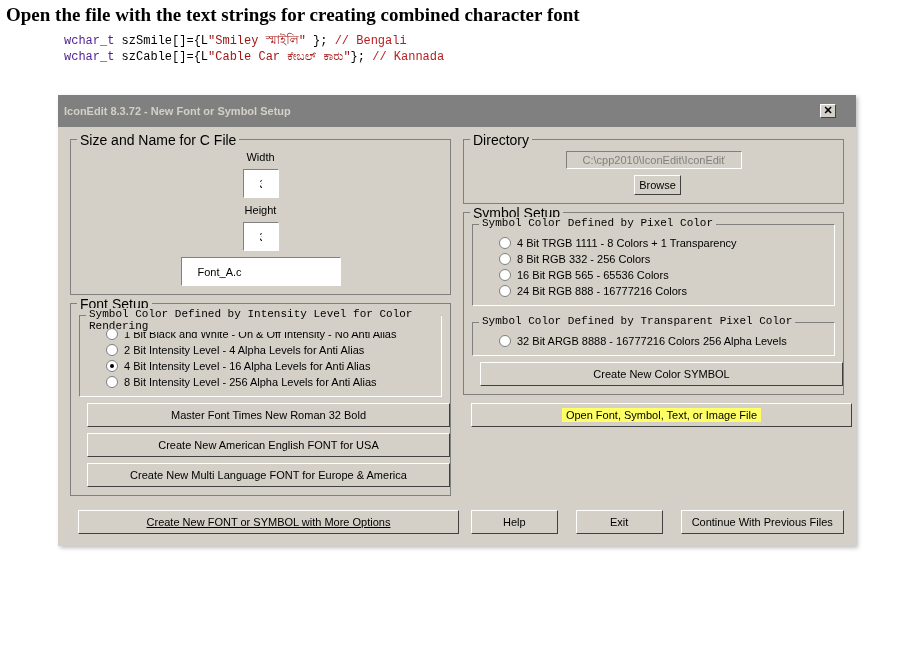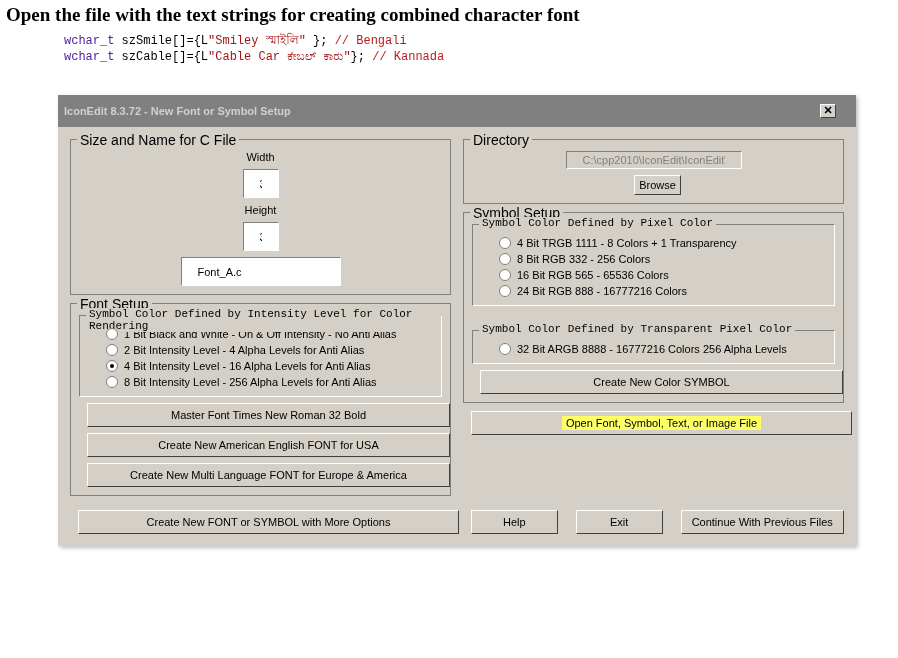--- a/index.html
+++ b/index.html
@@ -139,21 +139,21 @@
     text-align:center;
     padding:5px 4px;
     font-size:11px;
     margin-top:6px;
     margin-left:8px;
   }
   .btn.small{ padding:3px 4px; width:auto; display:inline-block; }
   .highlight { background: #ffff66; padding:1px 4px; }
 
   .bottom-row{ display:flex; gap:12px; margin-top:6px; }
-  .bottom-row .col-left{flex:1;}
+  .bottom-row .col-left{flex:1;text-decoration:underline;}
   .bottom-row .col-right{flex:1; display:flex; gap:10px;}
   .bottom-row .btn{margin-top:0;}
 
   .progress-wrap{
     margin: 150px 0 0 6px;
     width: 180px; height: 16px;
     border:1px solid #000;
     background:#fff;
     display:flex;
   }
@@ -243,21 +243,21 @@
               </div>
             <div class="radio-row">
                 <span class="radio"></span>
                 <span>16 Bit RGB 565 - 65536 Colors</span>
               </div>
             <div class="radio-row">
                 <span class="radio"></span>
                 <span>24 Bit RGB 888 - 16777216 Colors</span>
               </div>
           </div>
-          <div class="gb-inner" style="margin-top:24px">
+          <div class="gb-inner" style="margin-top:16px">
             <span class="legend">Symbol Color Defined by Transparent Pixel Color</span>
             <div class="radio-row">
                 <span class="radio"></span>
                 <span>32 Bit ARGB 8888 - 16777216 Colors 256 Alpha Levels</span>
               </div>
           </div>
           <div class="btn">Create New Color SYMBOL</div>
         </div>
 
         <div class="btn">

